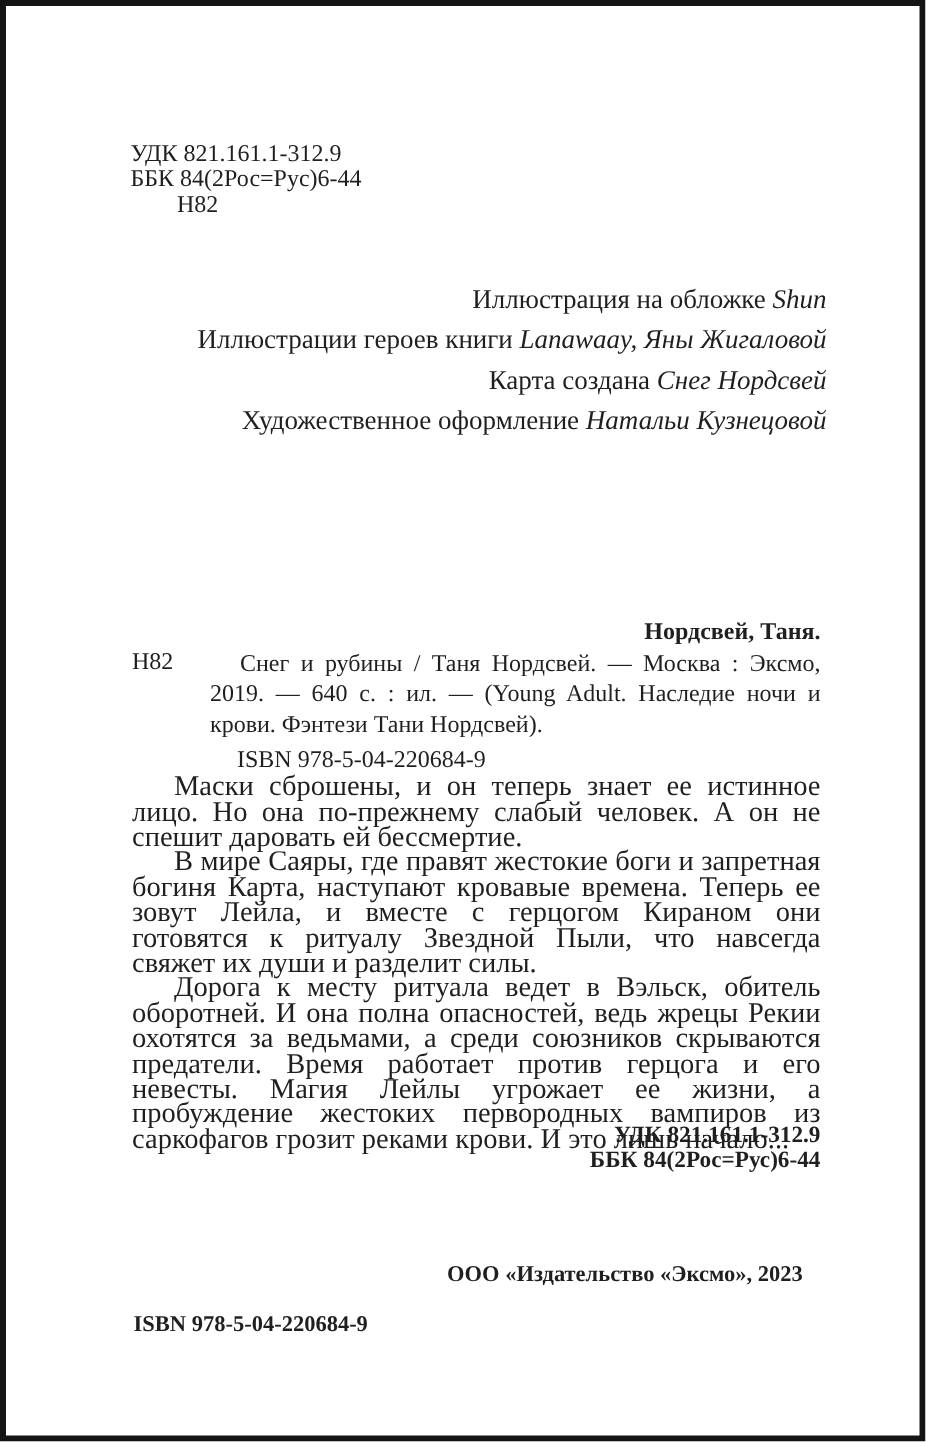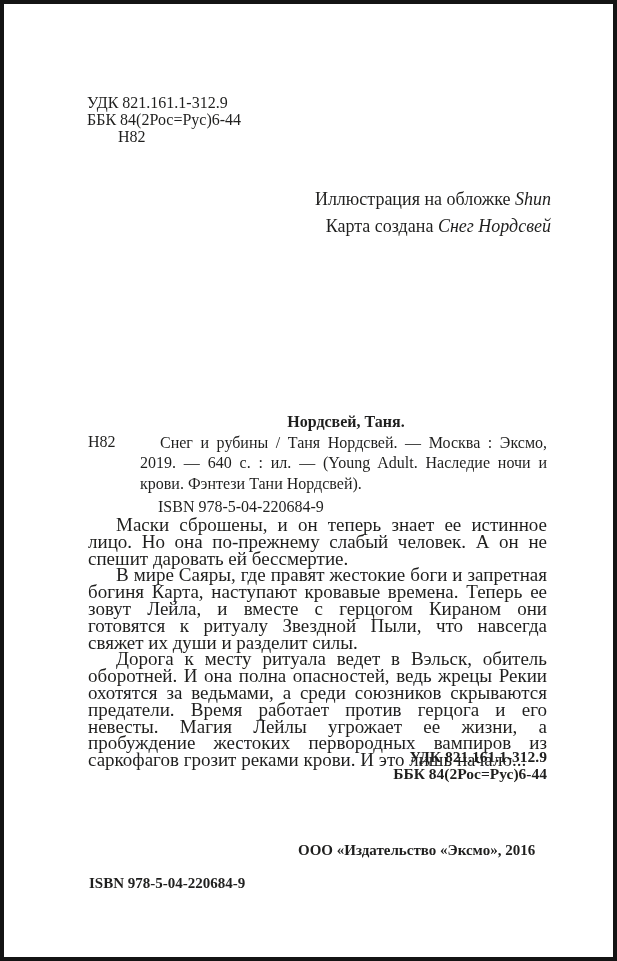--- a/index.html
+++ b/index.html
@@ -44,21 +44,21 @@
     top: 408px;
     left: 136px;
     right: 66px;
     font-size: 16px;
     line-height: 20.5px;
     text-align: justify;
   }
   .biblio .author {
     font-weight: bold;
     margin-left: 5px;
-    text-align: center;
+    text-align: right;
   }
   .biblio .desc {
     margin: 0;
     text-indent: 20px;
   }
   .biblio .isbn {
     margin-left: 18px;
     margin-top: 3px;
     text-align: left;
   }
@@ -120,21 +120,23 @@
 <div class="page">
 
   <div class="top-codes">
     <div>УДК 821.161.1-312.9</div>
     <div>ББК 84(2Рос=Рус)6-44</div>
     <div class="sign">Н82</div>
   </div>
 
   <div class="credits">
     <div class="credit-line"><span>Иллюстрация на обложке </span><em>Shun</em></div>
+    <div class="credit-line"><span>Иллюстрации героев книги </span><em>Lanawaay, Яны Жигаловой</em></div>
     <div class="credit-line"><span>Карта создана </span><em>Снег Нордсвей</em></div>
+    <div class="credit-line"><span>Художественное оформление </span><em>Натальи Кузнецовой</em></div>
   </div>
 
   <div class="biblio">
     <div class="author">Нордсвей, Таня.</div>
     <p class="desc">Снег и рубины / Таня Нордсвей. — Москва : Эксмо, 2019. — 640 с. : ил. — (Young Adult. Наследие ночи и крови. Фэнтези Тани Нордсвей).</p>
     <div class="isbn">ISBN 978-5-04-220684-9</div>
   </div>
   <div class="biblio-sign">Н82</div>
 
   <div class="annotation">
@@ -142,18 +144,18 @@
     <p>В мире Саяры, где правят жестокие боги и запретная богиня Карта, наступают кровавые времена. Теперь ее зовут Лейла, и вместе с герцогом Кираном они готовятся к ритуалу Звездной Пыли, что навсегда свяжет их души и разделит силы.</p>
     <p>Дорога к месту ритуала ведет в Вэльск, обитель оборотней. И она полна опасностей, ведь жрецы Рекии охотятся за ведьмами, а среди союзников скрываются предатели. Время работает против герцога и его невесты. Магия Лейлы угрожает ее жизни, а пробуждение жестоких первородных вампиров из саркофагов грозит реками крови. И это лишь начало...</p>
   </div>
 
   <div class="codes-right">
     <div>УДК 821.161.1-312.9</div>
     <div>ББК 84(2Рос=Рус)6-44</div>
   </div>
 
   <div class="copyright">
-    <div class="indent">ООО «Издательство «Эксмо», 2016</div>
+    <div class="indent">ООО «Издательство «Эксмо», 2023</div>
   </div>
 
   <div class="bottom-isbn">ISBN 978-5-04-220684-9</div>
 
 </div>
 
 </body></html>

